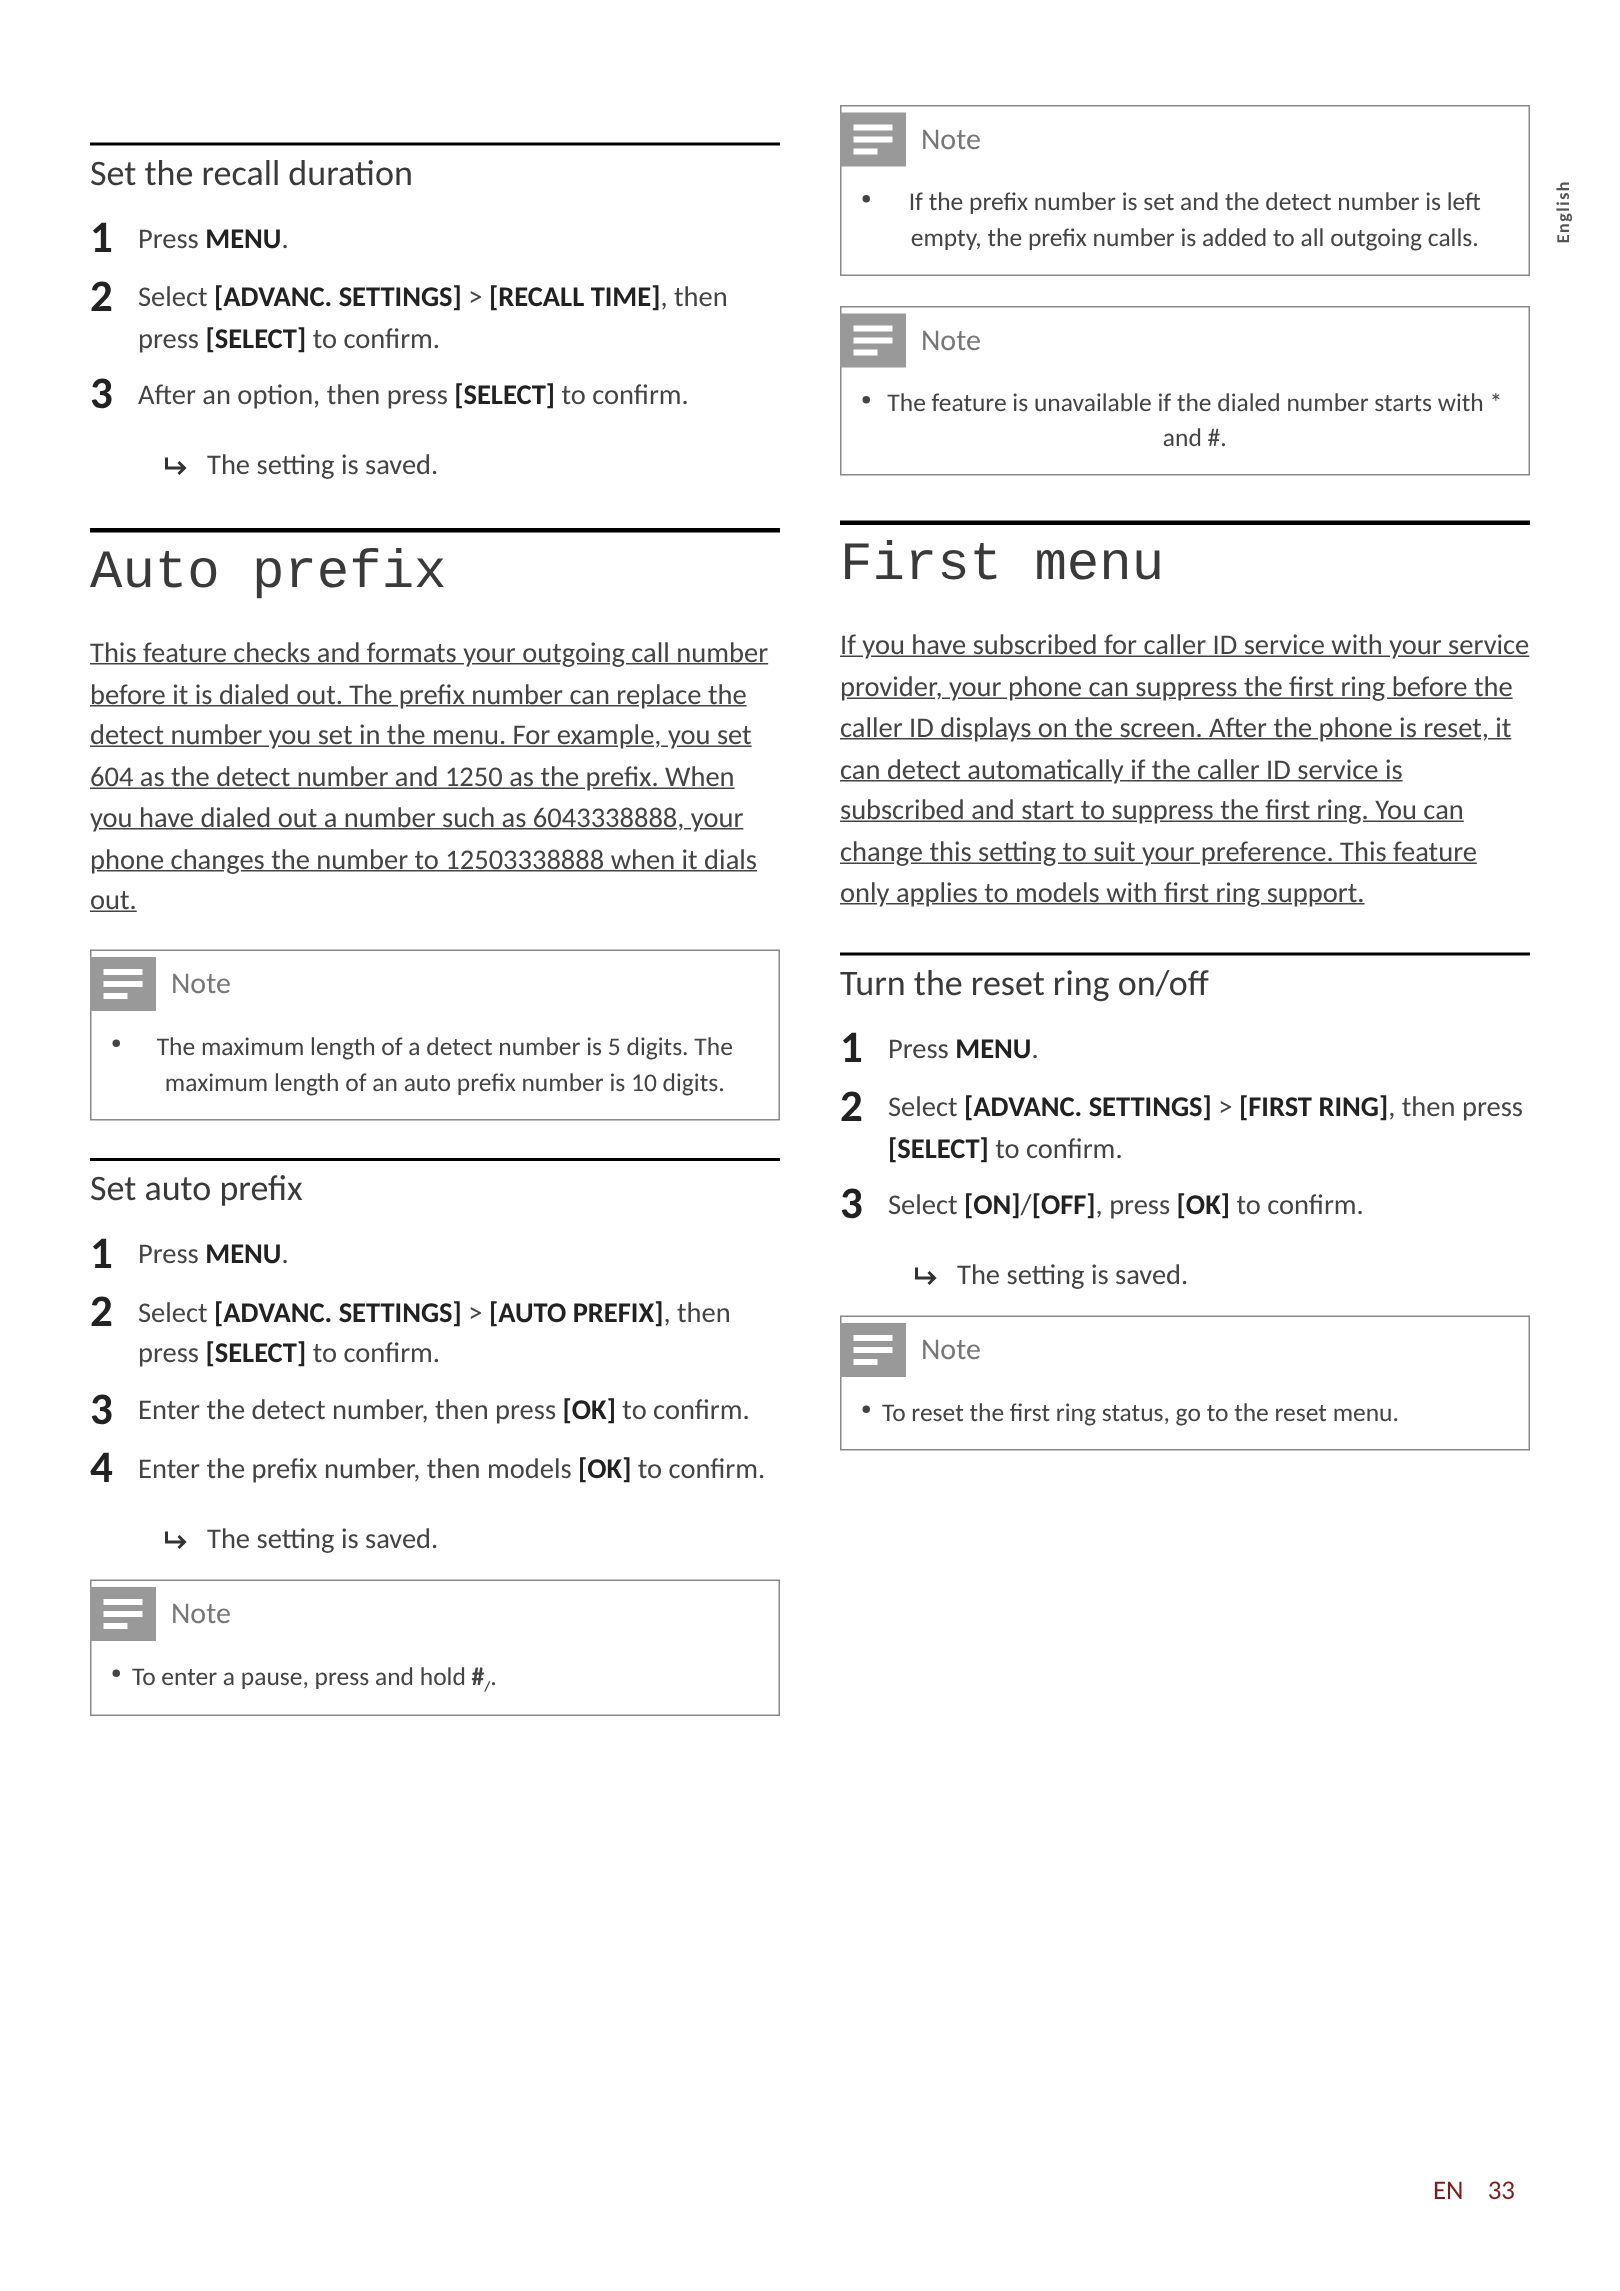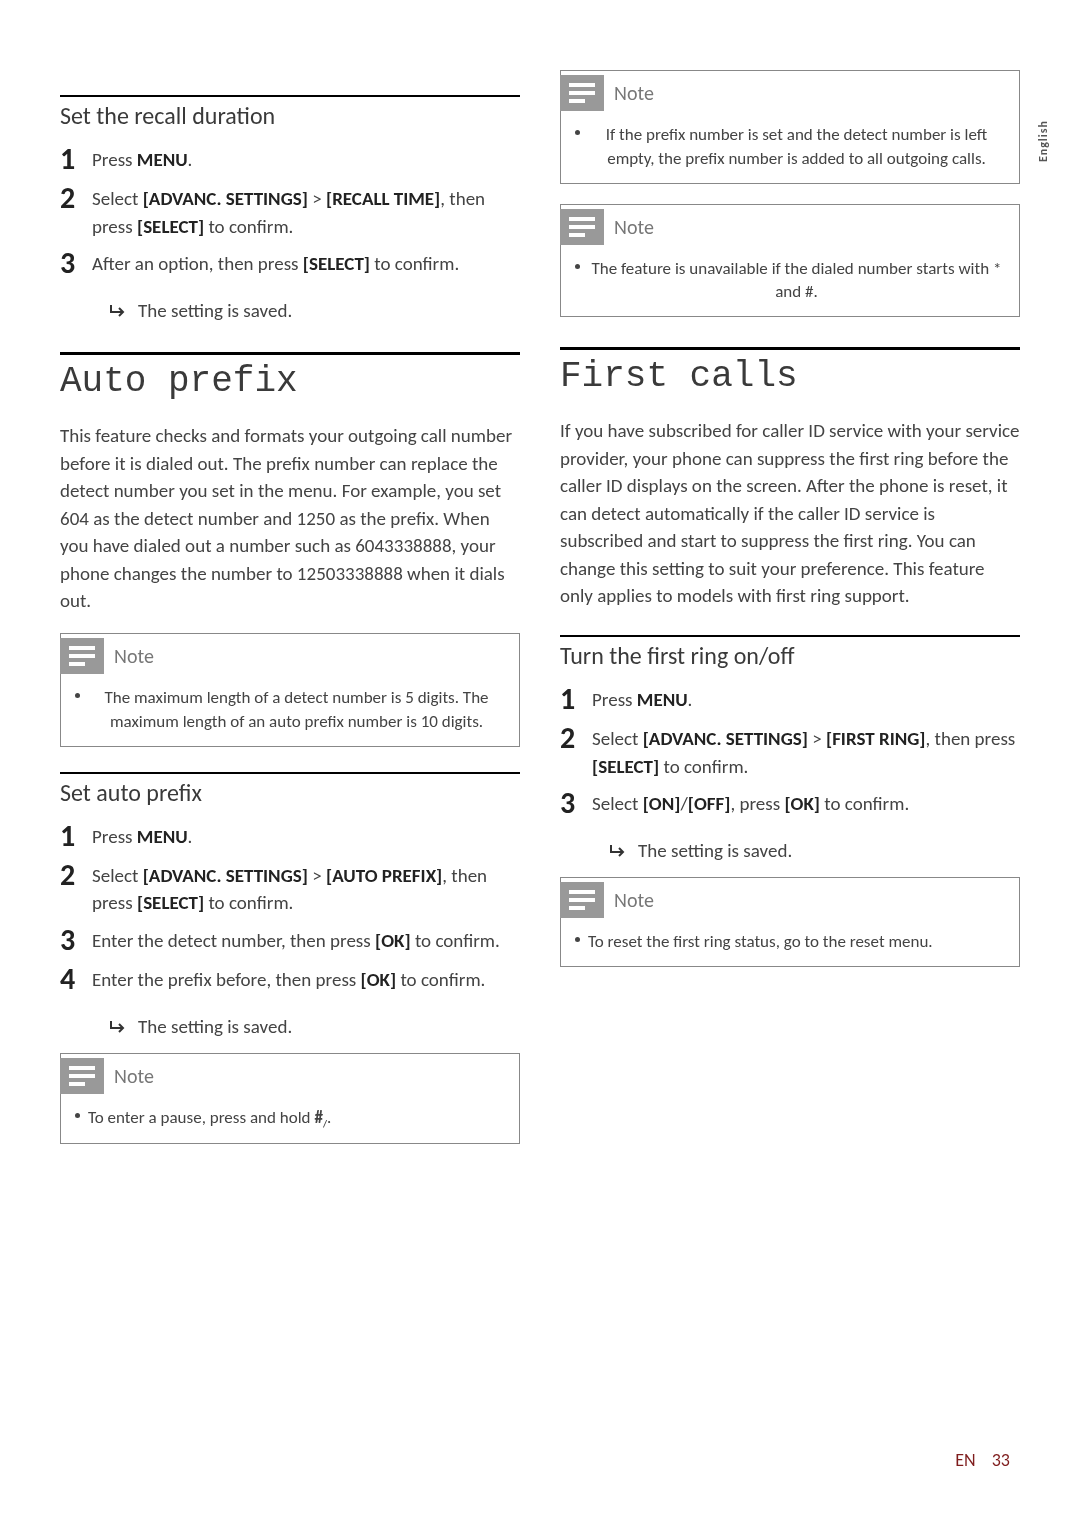--- a/index.html
+++ b/index.html
@@ -35,21 +35,21 @@
     font-family: Liberation Mono, monospace;
   }
   h3.sub-title {
     font-size: 24px;
     font-weight: 400;
     border-top: 2px solid #000;
     padding-top: 4px;
     margin-bottom: 12px;
     margin-top: 25px;
   }
-  p.body { font-size: 19px; line-height: 1.45; margin-bottom: 18px; color:#444; }
+  p.body { font-size: 19px; line-height: 1.45; margin-bottom: 18px; color:#444;text-decoration:underline; }
   ol.steps { list-style: none; padding-left: 0; }
   ol.steps > li { display: flex; align-items: flex-start; margin-bottom: 6px; font-size: 19px; line-height: 1.45; color:#444;}
   ol.steps .num { font-size: 30px; font-weight: 600; width: 32px; flex-shrink: 0; color: #222; line-height: 1.1; }
   ol.steps .txt { flex: 1; padding-top: 4px; }
   .result { display:flex; align-items:flex-start; gap:10px; padding-left:18px; margin-top:20px; margin-bottom:6px; font-size:19px; color:#444;}
   .arrow-icon { flex-shrink:0; margin-top:5px; }
   .bold { font-weight: bold; color: #222; }
   .note-box { border: 1px solid #888; margin: 15px 0 20px 0; text-align: center; }
   .note-head { display:flex; align-items:center; gap:10px; padding: 4px 0 4px 0; }
   .note-head .label { font-size: 20px; color: #777; }
@@ -130,21 +130,21 @@
       <li>
           <span class="num">2</span>
           <span class="txt"><span>Select </span><span class="bold">[ADVANC. SETTINGS]</span><span> &gt; </span><span class="bold">[AUTO PREFIX]</span><span>, then press </span><span class="bold">[SELECT]</span><span> to confirm.</span></span>
         </li>
       <li>
           <span class="num">3</span>
           <span class="txt"><span>Enter the detect number, then press </span><span class="bold">[OK]</span><span> to confirm.</span></span>
         </li>
       <li>
           <span class="num">4</span>
-          <span class="txt"><span>Enter the prefix before, then press </span><span class="bold">[OK]</span><span> to confirm.</span></span>
+          <span class="txt"><span>Enter the prefix number, then models </span><span class="bold">[OK]</span><span> to confirm.</span></span>
         </li>
     </ol>
     <div class="result" style="padding-left:50px;">
       <svg class="arrow-icon" width="18" height="14" viewBox="0 0 18 14">
           <path d="M1 1 V8 H12 M9 4 L13 8 L9 12" stroke="#333" stroke-width="2" fill="none"></path>
         </svg>
       <span>The setting is saved.</span>
     </div>
 
     <div class="note-box">
@@ -207,24 +207,24 @@
       <div class="note-body">
           <ul>
             <li>
               <span class="dot"></span>
               <span>The feature is unavailable if the dialed number starts with * and #.</span>
             </li>
           </ul>
         </div>
     </div>
 
-    <h2 class="sec-title">First calls</h2>
+    <h2 class="sec-title">First menu</h2>
     <p class="body">If you have subscribed for caller ID service with your service provider, your phone can suppress the first ring before the caller ID displays on the screen. After the phone is reset, it can detect automatically if the caller ID service is subscribed and start to suppress the first ring. You can change this setting to suit your preference. This feature only applies to models with first ring support.</p>
 
-    <h3 class="sub-title">Turn the first ring on/off</h3>
+    <h3 class="sub-title">Turn the reset ring on/off</h3>
     <ol class="steps">
       <li>
           <span class="num">1</span>
           <span class="txt"><span>Press </span><span class="bold">MENU</span><span>.</span></span>
         </li>
       <li>
           <span class="num">2</span>
           <span class="txt"><span>Select </span><span class="bold">[ADVANC. SETTINGS]</span><span> &gt; </span><span class="bold">[FIRST RING]</span><span>, then press </span><span class="bold">[SELECT]</span><span> to confirm.</span></span>
         </li>
       <li>

